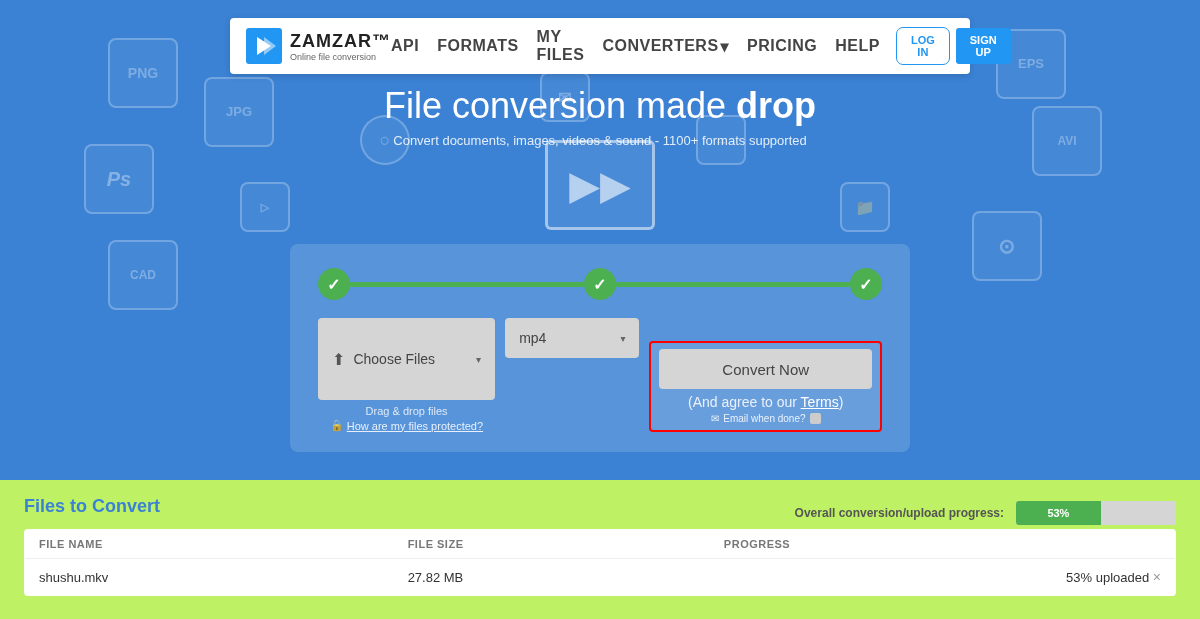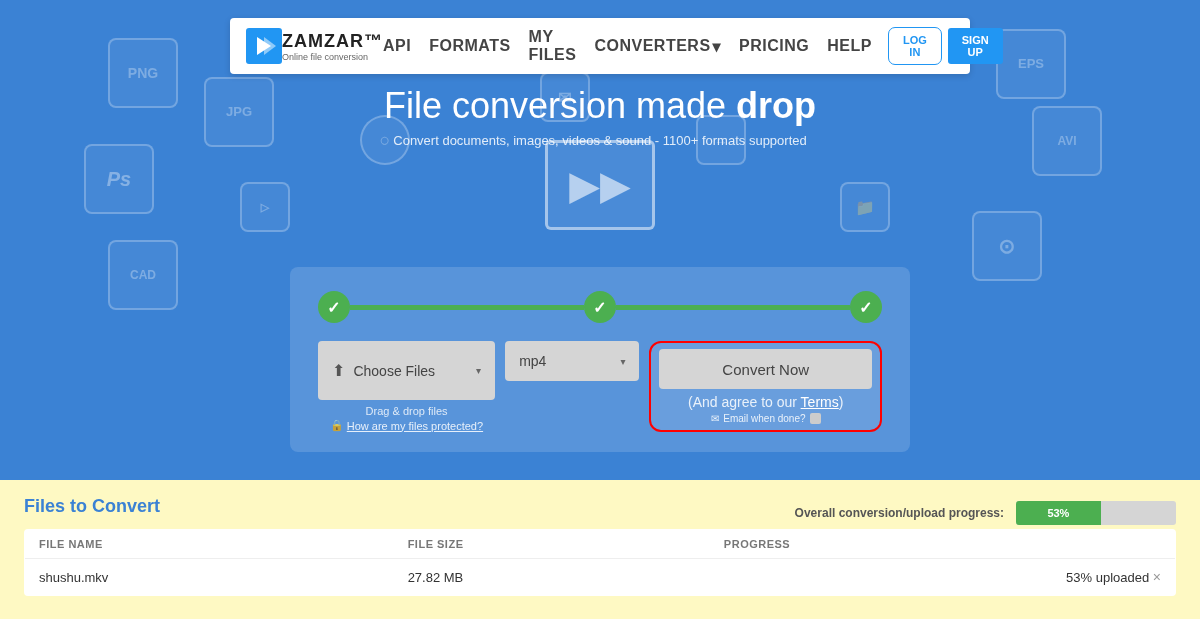--- a/index.html
+++ b/index.html
@@ -16,20 +16,21 @@
       display: flex;
       align-items: center;
       padding: 8px 16px;
       z-index: 10;
       box-shadow: 0 2px 6px rgba(0,0,0,0.15);
       height: 56px;
     }
     .logo-area {
       display: flex;
       align-items: center;
+      gap: 8px;
       margin-right: auto;
     }
     .logo-icon {
       width: 36px;
       height: 36px;
       background: #2196f3;
       display: flex;
       align-items: center;
       justify-content: center;
       border-radius: 3px;
@@ -226,26 +227,27 @@
       display: flex;
       align-items: center;
       justify-content: space-between;
       height: 40px;
     }
 
     
     .convert-section {
       flex: 1.2;
       border: 2.5px solid red;
-      border-radius: 12px;
+      border-radius: 4px;
       padding: 6px 8px;
       background: rgba(255,255,255,0.1);
       display: flex;
       flex-direction: column;
       align-items: center;
+      margin-top: 23px;
     }
     .convert-btn {
       width: 100%;
       background: #d5d5d5;
       border: none;
       border-radius: 4px;
       padding: 8px;
       font-size: 15px;
       color: #444;
       cursor: pointer;
@@ -288,21 +290,21 @@
       align-items: center;
       justify-content: center;
       gap: 3px;
     }
     .protected-link a { color: rgba(255,255,255,0.85); font-size: 11px; }
 
     
     .lower-section {
       width: 1200px;
       height: 139px;
-      background: #fef9c3;
+      background: #bef264;
       padding: 16px 24px;
     }
 
     .files-header {
       display: flex;
       align-items: center;
       gap: 4px;
       margin-bottom: 12px;
     }
     .files-to-label {

